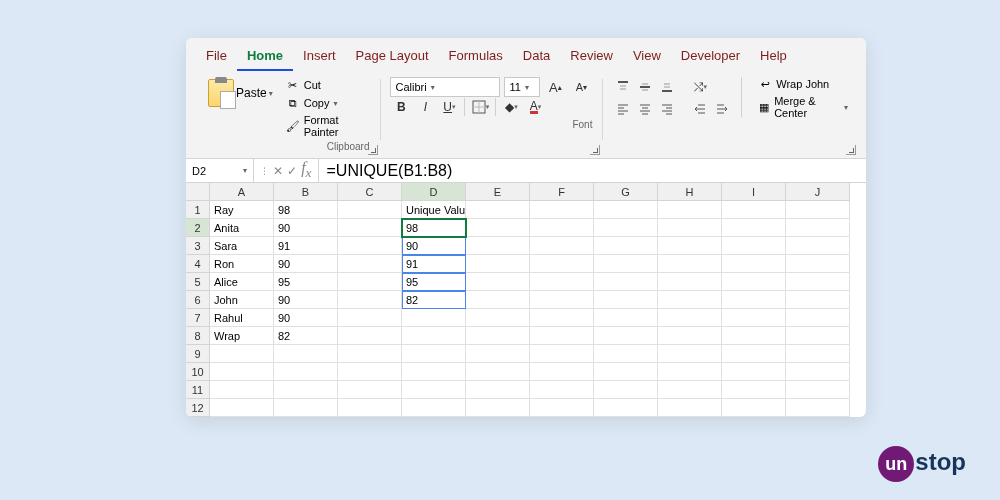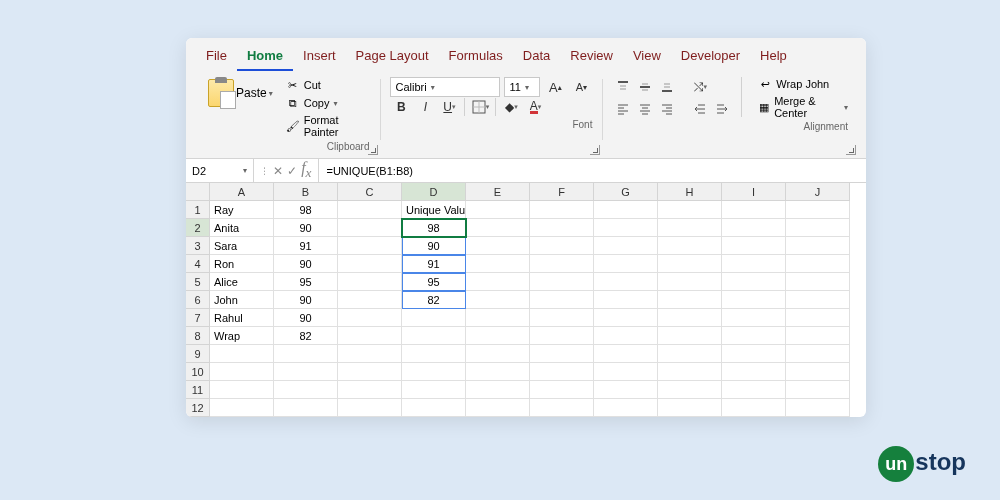--- a/index.html
+++ b/index.html
@@ -192,21 +192,21 @@
     gap: 4px;
     padding: 0 6px;
     border-right: 1px solid #d4d4d4;
     height: 100%;
     color: #888;
   }
   .fx-label { font-style: italic; font-family: 'Times New Roman', serif; font-size:16px; }
   .formula-input {
     flex: 1;
     padding: 0 8px;
-    font-size: 11px;
+    font-size: 16px;
     height: 100%;
     display: flex;
     align-items: center;
   }
   
   .grid {
     display: grid;
     grid-template-columns: 24px repeat(10, 64px);
     font-size: 11px;
   }
@@ -234,42 +234,42 @@
     border-right: 1px solid #e0e0e0;
     border-bottom: 1px solid #e0e0e0;
     height: 18px;
     line-height: 18px;
     padding: 0 4px;
     overflow: hidden;
     white-space: nowrap;
     position: relative;
     background:#fff;
   }
-  .cell.num { text-align: center; }
+  .cell.num { text-align: left; }
   .cell.active-cell {
     outline: 2px solid #107c41;
     outline-offset: -1px;
     z-index: 3;
   }
   .cell.spill {
     outline: 1px solid #4a86e8;
     outline-offset: -1px;
     z-index: 2;
   }
   .logo {
     position: absolute;
     right: 34px;
     bottom: 18px;
     font-size: 24px;
     font-weight: 700;
     color: #16355c;
     font-family: Arial, sans-serif;
   }
   .logo .un {
-    background: #15803d;
+    background: #701a75;
     color: #fff;
     border-radius: 50%;
     width: 36px;
     height: 36px;
     display: inline-flex;
     align-items: center;
     justify-content: center;
     font-size: 18px;
     margin-right: 1px;
     vertical-align: middle;
@@ -451,21 +451,20 @@
             <span class="mini-icon">↩</span>
             <span>Wrap John</span>
           </div>
           <div class="row">
             <span class="mini-icon">▦</span>
             <span>Merge &amp; Center</span>
             <span style="font-size:8px;color:#666">▾</span>
           </div>
         </div>
       </div>
-      <div class="group-label">Alignment</div>
       <div class="dialog-launch"></div>
     </div>
 
   </div>
 
   <div class="formula-bar">
     <div class="name-box">
       <span>D2</span>
       <span class="caret">▾</span>
     </div>

